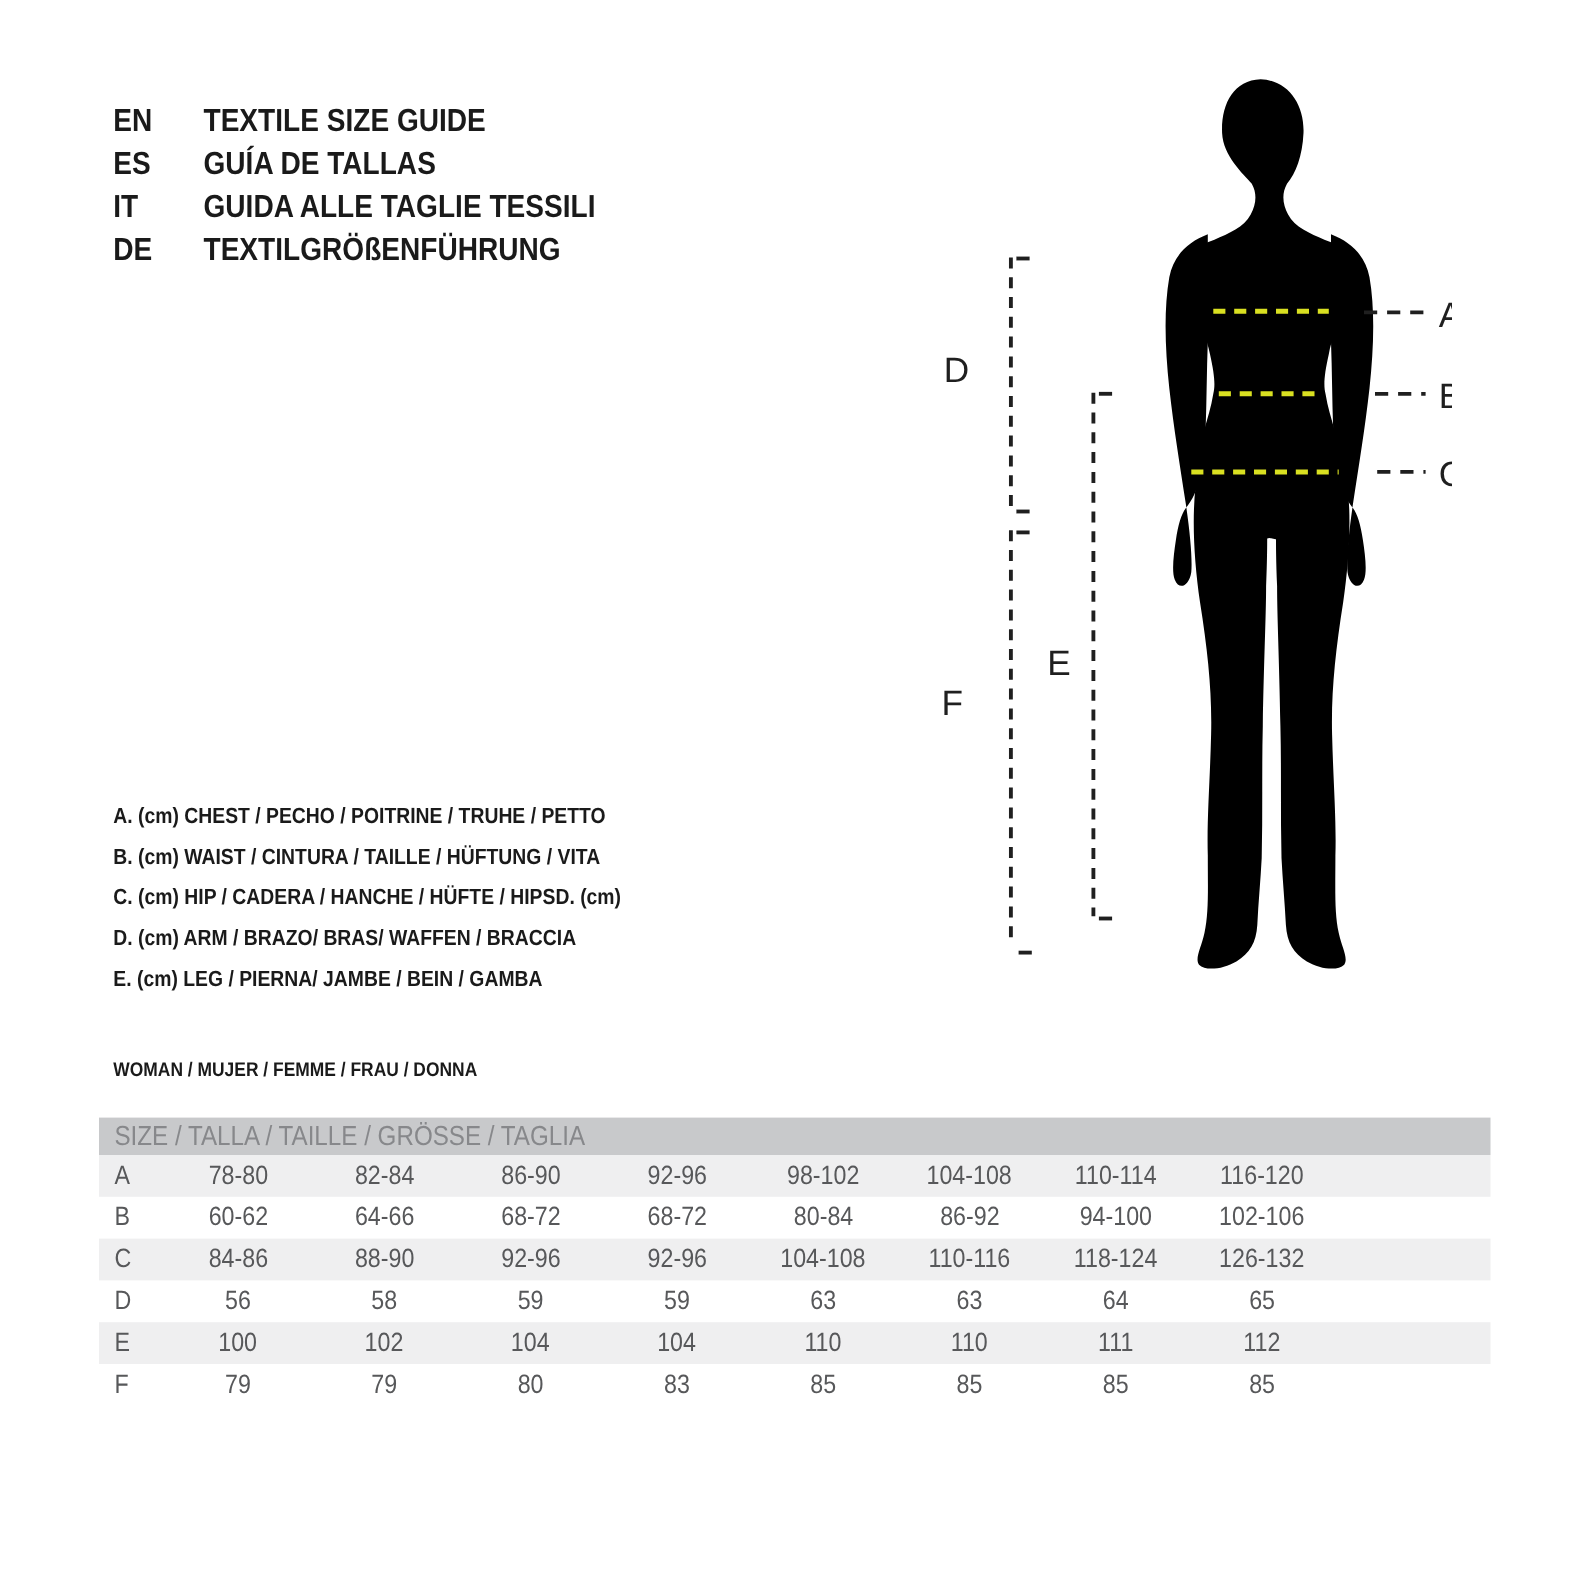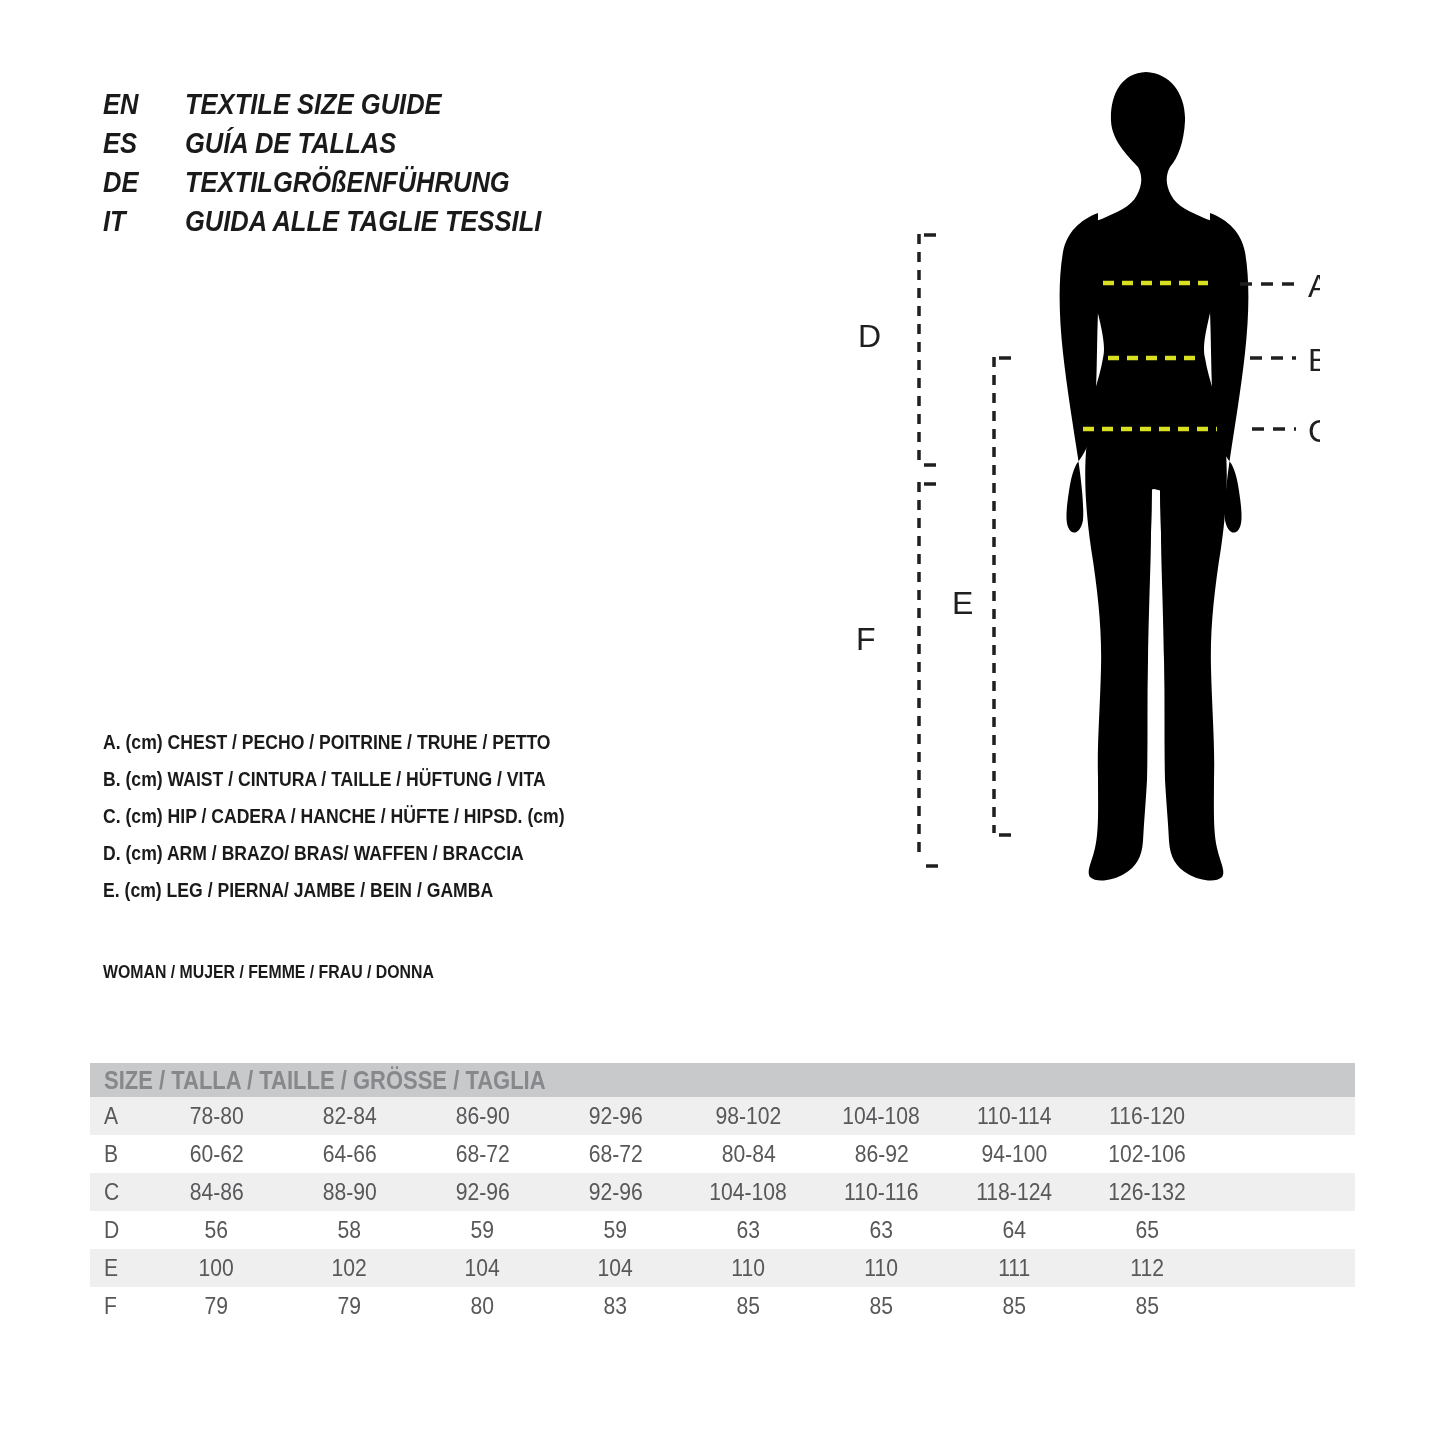--- a/index.html
+++ b/index.html
@@ -6,35 +6,35 @@
   .page{
     position:relative;width:1445px;height:1444px;background:#ffffff;
     font-family:"Liberation Sans",sans-serif;color:#1a1a1a;overflow:hidden;
   }
   
   .cnd{display:inline-block;transform:scaleX(0.88);transform-origin:0 50%;white-space:nowrap;}
   .cndc{display:inline-block;transform:scaleX(0.88);transform-origin:50% 50%;white-space:nowrap;}
 
   
   .lang-block{position:absolute;left:103px;top:88px;}
-  .lang-row{display:flex;height:39px;align-items:flex-start;font-size:29px;font-weight:700;font-style:italic;}
+  .lang-row{display:flex;height:39px;align-items:flex-end;font-size:29px;font-weight:700;}
   .lang-code{width:82px;flex:0 0 82px;}
 
   
   .legend-block{position:absolute;left:103px;top:724px;}
   .legend-row{height:37px;line-height:37px;font-size:20px;font-weight:700;}
 
   
   .gender-heading{position:absolute;left:103px;top:962px;font-size:18px;font-weight:700;}
 
   
   .size-table{position:absolute;left:90px;top:1016px;width:1265px;font-size:24px;color:#57585a;}
   .table-header{
     height:34px;line-height:34px;background:#c8c9cb;color:#87888b;
-    font-size:25px;font-weight:700;padding-left:14px;margin-top:47px;
+    font-size:25px;font-weight:400;padding-left:14px;
   }
   .tgrid{display:grid;grid-template-columns:60px repeat(8,133px) 1fr;align-items:center;}
   .sizes-row{height:46px;}
   .trow{height:38px;}
   .trow.stripe{background:#efeff0;}
   .cell{text-align:center;}
   .row-label{padding-left:14px;text-align:left;}
 
   
   .figure-svg{position:absolute;left:850px;top:60px;width:470px;height:840px;}
@@ -48,26 +48,26 @@
   <div class="lang-block">
     <div class="lang-row">
       <span class="lang-code"><span class="cnd">EN</span></span>
       <span class="cnd">TEXTILE SIZE GUIDE</span>
     </div>
     <div class="lang-row">
       <span class="lang-code"><span class="cnd">ES</span></span>
       <span class="cnd">GUÍA DE TALLAS</span>
     </div>
     <div class="lang-row">
+      <span class="lang-code"><span class="cnd">IT</span></span>
+      <span class="cnd">GUIDA ALLE TAGLIE TESSILI</span>
+    </div>
+    <div class="lang-row">
       <span class="lang-code"><span class="cnd">DE</span></span>
       <span class="cnd">TEXTILGRÖßENFÜHRUNG</span>
-    </div>
-    <div class="lang-row">
-      <span class="lang-code"><span class="cnd">IT</span></span>
-      <span class="cnd">GUIDA ALLE TAGLIE TESSILI</span>
     </div>
   </div>
 
   <svg class="figure-svg" viewBox="850 60 470 840">
 
     <path d="M 1146,72
          C 1171,73 1186,95 1185,121 C 1184,142 1178,158 1170,167
          C 1165,176 1166,186 1171,195 C 1177,207 1191,212 1204,218
          C 1220,224 1237,230 1241,242 C 1229,266 1213,296 1208,322
          C 1204,340 1203,350 1205,358 C 1209,383 1220,403 1219,428

